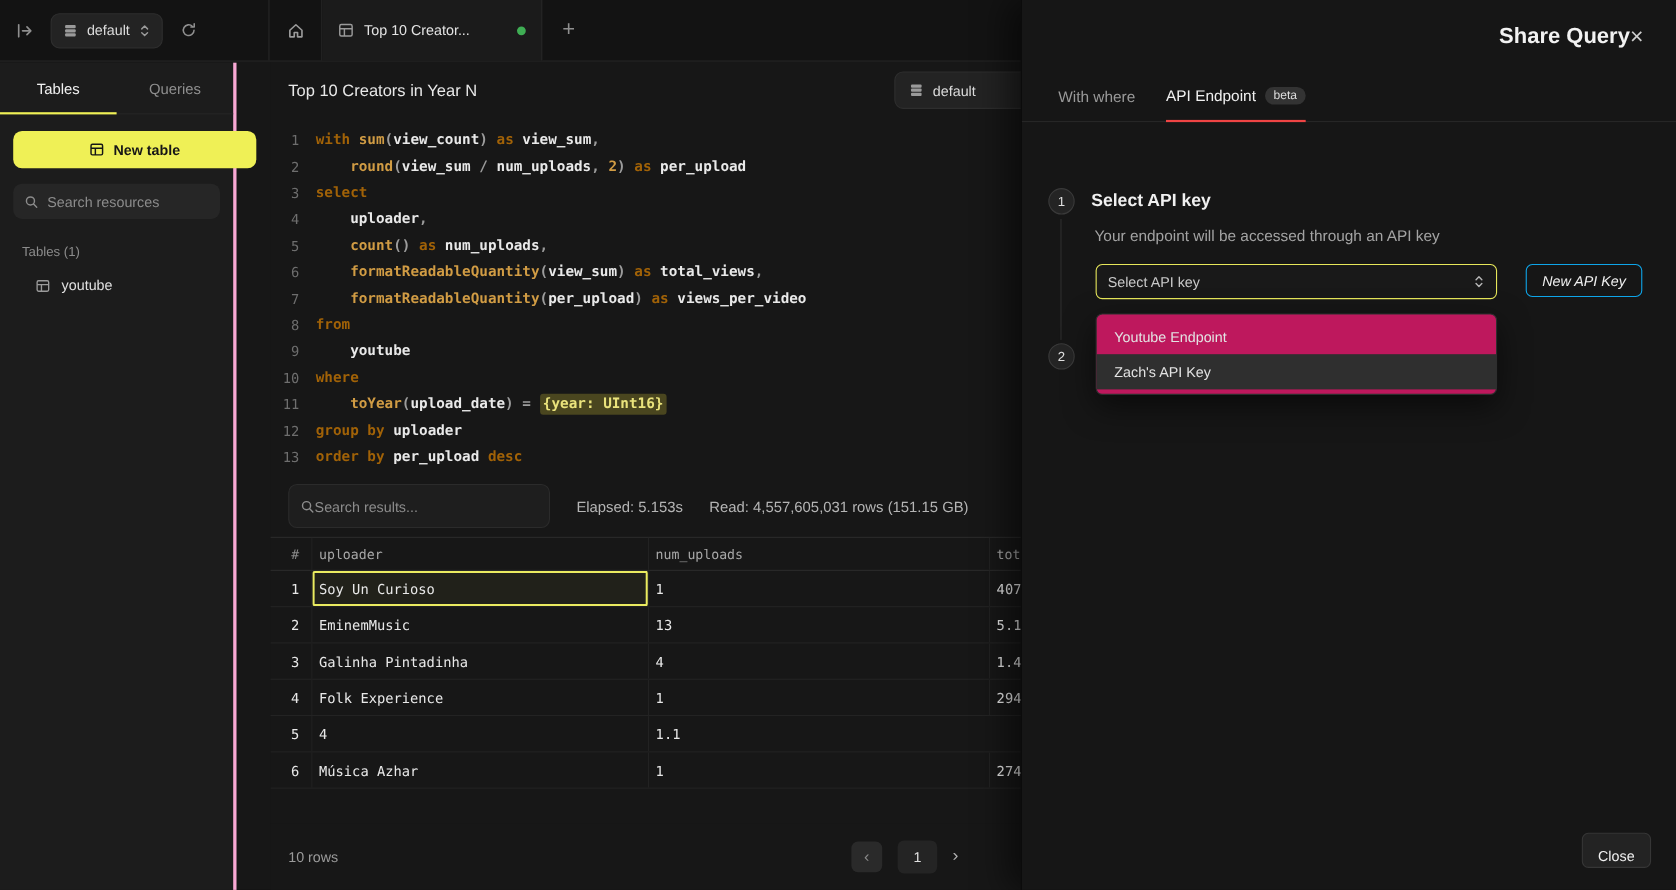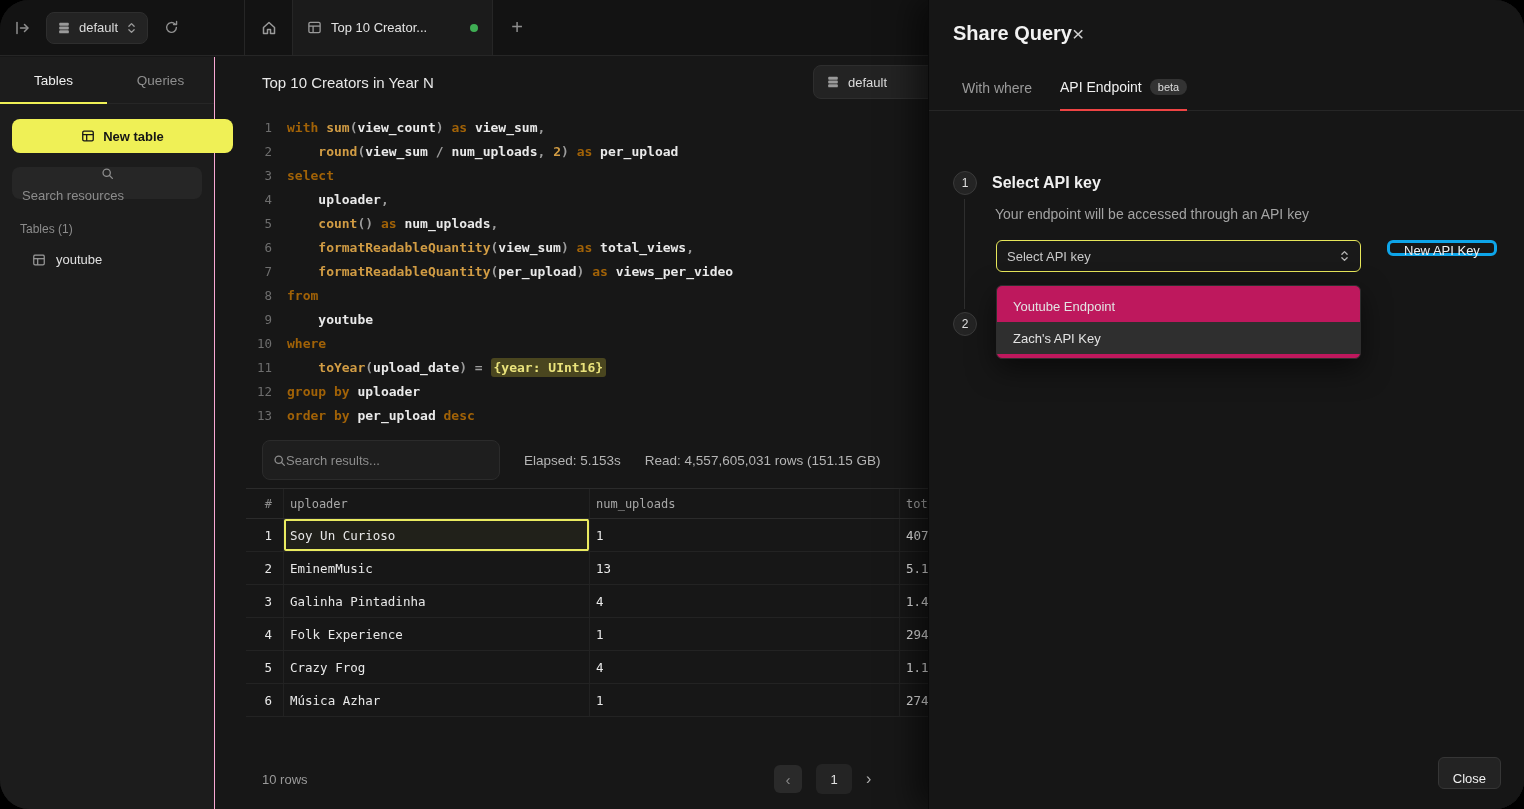--- a/index.html
+++ b/index.html
@@ -1,18 +1,18 @@
 <!DOCTYPE html>
 <html><head>
 <meta charset="utf-8">
 <style>
   * { margin:0; padding:0; box-sizing:border-box; }
   html,body { background:#000; }
   .app { position:relative; width:1524px; height:809px; background:#171717;
-         font-family:"Liberation Sans",sans-serif; color:#e6e6e6; overflow:hidden;border-radius:29px; }
+         font-family:"Liberation Sans",sans-serif; color:#e6e6e6; overflow:hidden; }
   .icon { display:inline-flex; align-items:center; justify-content:center; }
 
   
   .topbar { position:absolute; top:0; left:0; width:100%; height:56px; background:#131313;
             border-bottom:1px solid #262626; display:flex; }
   .topbar-left { width:245px; flex:none; display:flex; align-items:center; padding:0 14px;
                  border-right:1px solid #262626; }
   .collapse-btn { color:#8f8f8f; display:flex; cursor:pointer; }
   .db-pill { display:flex; align-items:center; gap:8px; background:#232323; border:1px solid #2e2e2e;
              border-radius:8px; height:32px; padding:0 10px; color:#dcdcdc; font-size:13px;
@@ -25,32 +25,32 @@
   .query-tab { width:200px; display:flex; align-items:center; gap:9px; padding:0 14px;
                border-right:1px solid #262626; background:#1b1b1b; color:#e3e3e3; font-size:13px;
                white-space:nowrap; overflow:hidden; cursor:pointer; }
   .query-tab .icon { color:#9a9a9a; flex:none; }
   .tab-dot { width:8px; height:8px; border-radius:50%; background:#3fae54; margin-left:auto; flex:none; }
   .plus-btn { width:48px; display:flex; align-items:center; justify-content:center; color:#8f8f8f;
               font-size:20px; cursor:pointer; }
 
   
   .sidebar { position:absolute; top:57px; left:0; width:215px; bottom:0; background:#1c1c1c;
-             border-right:1px solid #f9a8d4; }
+             border-right:3px solid #f9a8d4; }
   .side-tabs { display:flex; height:47px; border-bottom:1px solid #262626; }
   .side-tab { flex:1; display:flex; align-items:center; justify-content:center; font-size:13.5px;
               color:#8f8f8f; position:relative; cursor:pointer; }
   .side-tab.active { color:#f0f0f0; }
   .side-tab.active::after { content:""; position:absolute; left:0; right:0; bottom:-1px; height:2px;
                             background:#eff056; }
   .new-table-btn { margin:15px 12px 0; width:221px; height:34px; background:#eff056; color:#161616;
                    border:none; border-radius:8px; display:flex; align-items:center; justify-content:center;
                    gap:8px; font-size:13px; font-weight:bold; font-family:inherit; cursor:pointer; }
   .side-search { margin:14px 12px 0; height:32px; background:#262626; border-radius:8px; display:flex;
-                 align-items:center; gap:8px; padding:0 10px; color:#8c8c8c;flex-direction:column; }
+                 align-items:center; gap:8px; padding:0 10px; color:#8c8c8c; }
   .side-search input, .results-search input { background:transparent; border:none; outline:none;
                  color:#cfcfcf; font-size:13px; font-family:inherit; width:100%; }
   .side-search input::placeholder, .results-search input::placeholder { color:#8c8c8c; }
   .tables-label { margin:23px 0 0 20px; font-size:12px; color:#8c8c8c; }
   .table-item { margin-top:9px; padding:7px 8px 7px 32px; display:flex; align-items:center; gap:10px;
                 font-size:13px; color:#e0e0e0; cursor:pointer; }
   .table-item .icon { color:#9a9a9a; }
 
   
   .main { position:absolute; top:57px; left:246px; right:0; bottom:0; background:#171717; }
@@ -96,44 +96,44 @@
   .pagination { position:absolute; left:528px; display:flex; align-items:center; gap:14px; }
   .page-prev { width:28px; height:28px; border-radius:6px; background:#2a2a2a; color:#8a8a8a;
                display:flex; align-items:center; justify-content:center; font-size:15px; cursor:pointer; }
   .page-num { min-width:36px; height:30px; border-radius:6px; background:#242424; color:#e0e0e0;
               display:flex; align-items:center; justify-content:center; font-size:13px; cursor:pointer; }
   .page-next { color:#b0b0b0; font-size:16px; cursor:pointer; }
 
   
   .share-panel { position:absolute; top:0; left:928px; width:596px; height:809px; background:#161616;
                  box-shadow:-12px 0 30px rgba(0,0,0,.55); border-left:1px solid #0a0a0a; z-index:10; }
-  .panel-header { display:flex; align-items:center; justify-content:flex-start; padding:22px 30px 0 24px; }
+  .panel-header { display:flex; align-items:center; justify-content:flex-end; padding:22px 30px 0 24px; }
   .panel-title { font-size:20px; font-weight:bold; color:#f2f2f2; }
   .panel-close { color:#cfcfcf; font-size:21px; line-height:1; cursor:pointer; }
   .panel-tabs { display:flex; gap:28px; margin-top:34px; padding-left:33px; border-bottom:1px solid #262626; }
   .panel-tab { padding-bottom:14px; font-size:14px; color:#9a9a9a; display:flex; align-items:center;
                gap:8px; cursor:pointer; }
   .panel-tab.active { color:#f0f0f0; border-bottom:2px solid #ef4444; margin-bottom:-1px; }
   .beta-badge { background:#333; color:#dddddd; font-size:11px; padding:2px 8px; border-radius:9px; }
 
   .step-circle { position:absolute; width:24px; height:24px; border-radius:50%; background:#242424;
                  border:1px solid #3a3a3a; color:#e0e0e0; font-size:12px; display:flex;
                  align-items:center; justify-content:center; }
   .step1-circle { left:24px; top:171px; }
   .step2-circle { left:24px; top:312px; }
   .connector { position:absolute; left:35px; top:199px; width:1px; height:110px; background:#2e2e2e; }
   .step-title { position:absolute; left:63px; top:174px; font-size:16px; font-weight:bold; color:#f0f0f0; }
   .step-desc { position:absolute; left:66px; top:206px; font-size:14px; color:#a3a3a3; }
   .select-box { position:absolute; left:67px; top:240px; width:365px; height:32px; border:1px solid #e7e75a;
                 border-radius:6px; background:#191919; display:flex; align-items:center;
                 justify-content:space-between; padding:0 10px; color:#c9c9c9; font-size:13px; cursor:pointer; }
   .select-box .icon { color:#b5b5b5; }
-  .new-key-btn { position:absolute; left:458px; top:240px; height:16px; padding:0 14px;
-                 border:3px solid #0ea5e9; border-radius:6px; background:transparent; color:#f0f0f0;
-                 font-size:13px; font-family:inherit; cursor:pointer; }
+  .new-key-btn { position:absolute; left:458px; top:240px; height:30px; padding:0 14px;
+                 border:1px solid #0ea5e9; border-radius:6px; background:transparent; color:#f0f0f0;
+                 font-size:13px; font-family:inherit; cursor:pointer;font-style:italic; }
   .api-menu { position:absolute; left:67px; top:285px; width:365px; background:#be185d;
               border:1px solid #2e2e2e; border-radius:6px; padding:4px 0;
               box-shadow:0 10px 28px rgba(0,0,0,.55); z-index:5; }
   .menu-item { height:32px; display:flex; align-items:center; padding:0 16px; font-size:13px;
                color:#e3e3e3; cursor:pointer; }
   .menu-item.hl { background:#2f2f2f; }
   .close-btn { position:absolute; right:23px; bottom:20px; height:32px; padding:13px 14px; background:#232323;
                border:1px solid #363636; border-radius:6px; color:#f0f0f0; font-size:13px;
                font-family:inherit; cursor:pointer; }
 </style>
@@ -310,21 +310,20 @@
             <div class="td">1.4</div>
           </div>
           <div class="trow">
             <div class="td numcol">4</div>
             <div class="td">Folk Experience</div>
             <div class="td">1</div>
             <div class="td">294</div>
           </div>
           <div class="trow">
             <div class="td numcol">5</div>
-            <div class="td">Crazy Frog</div>
             <div class="td">4</div>
             <div class="td">1.1</div>
           </div>
           <div class="trow">
             <div class="td numcol">6</div>
             <div class="td">Música Azhar</div>
             <div class="td">1</div>
             <div class="td">274</div>
           </div>
           <div class="trow partial"></div>

